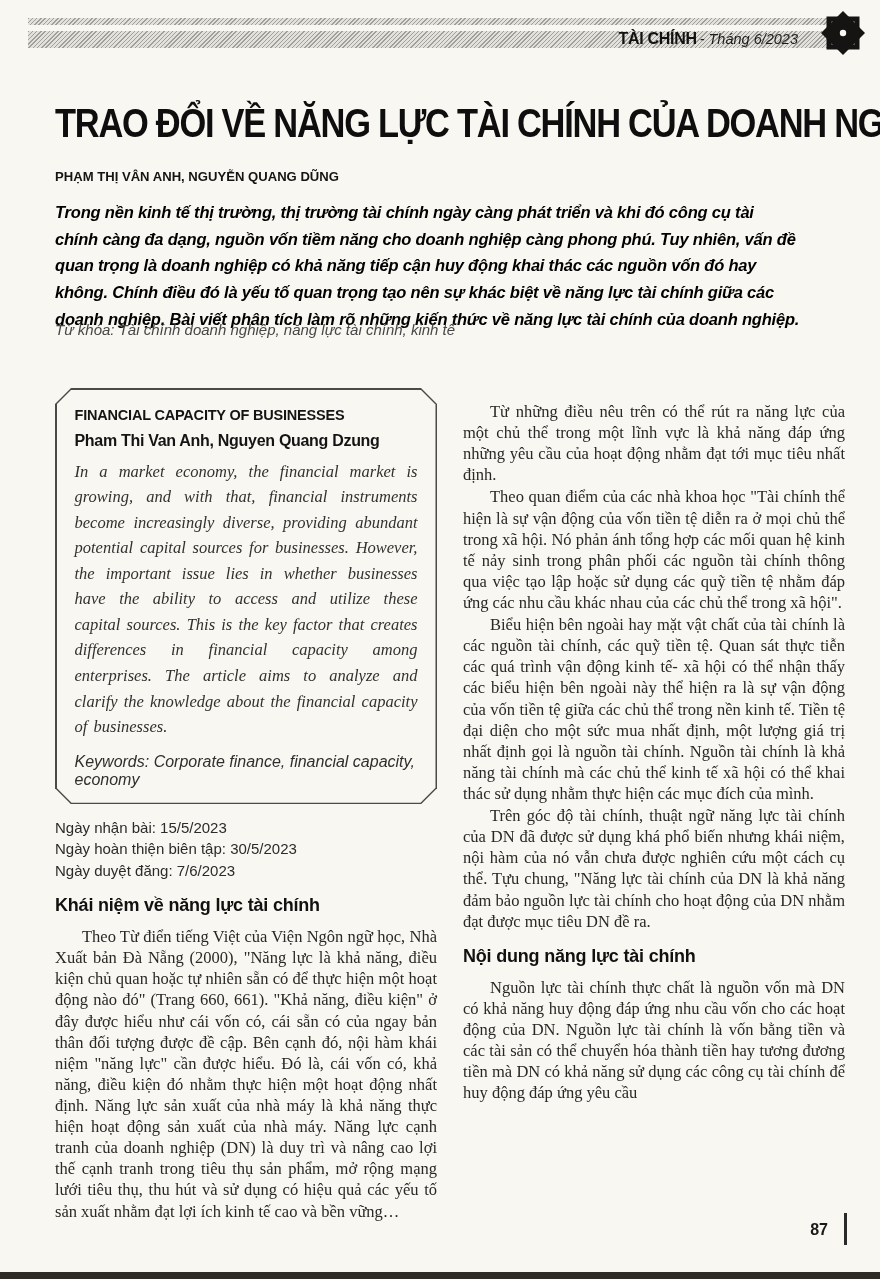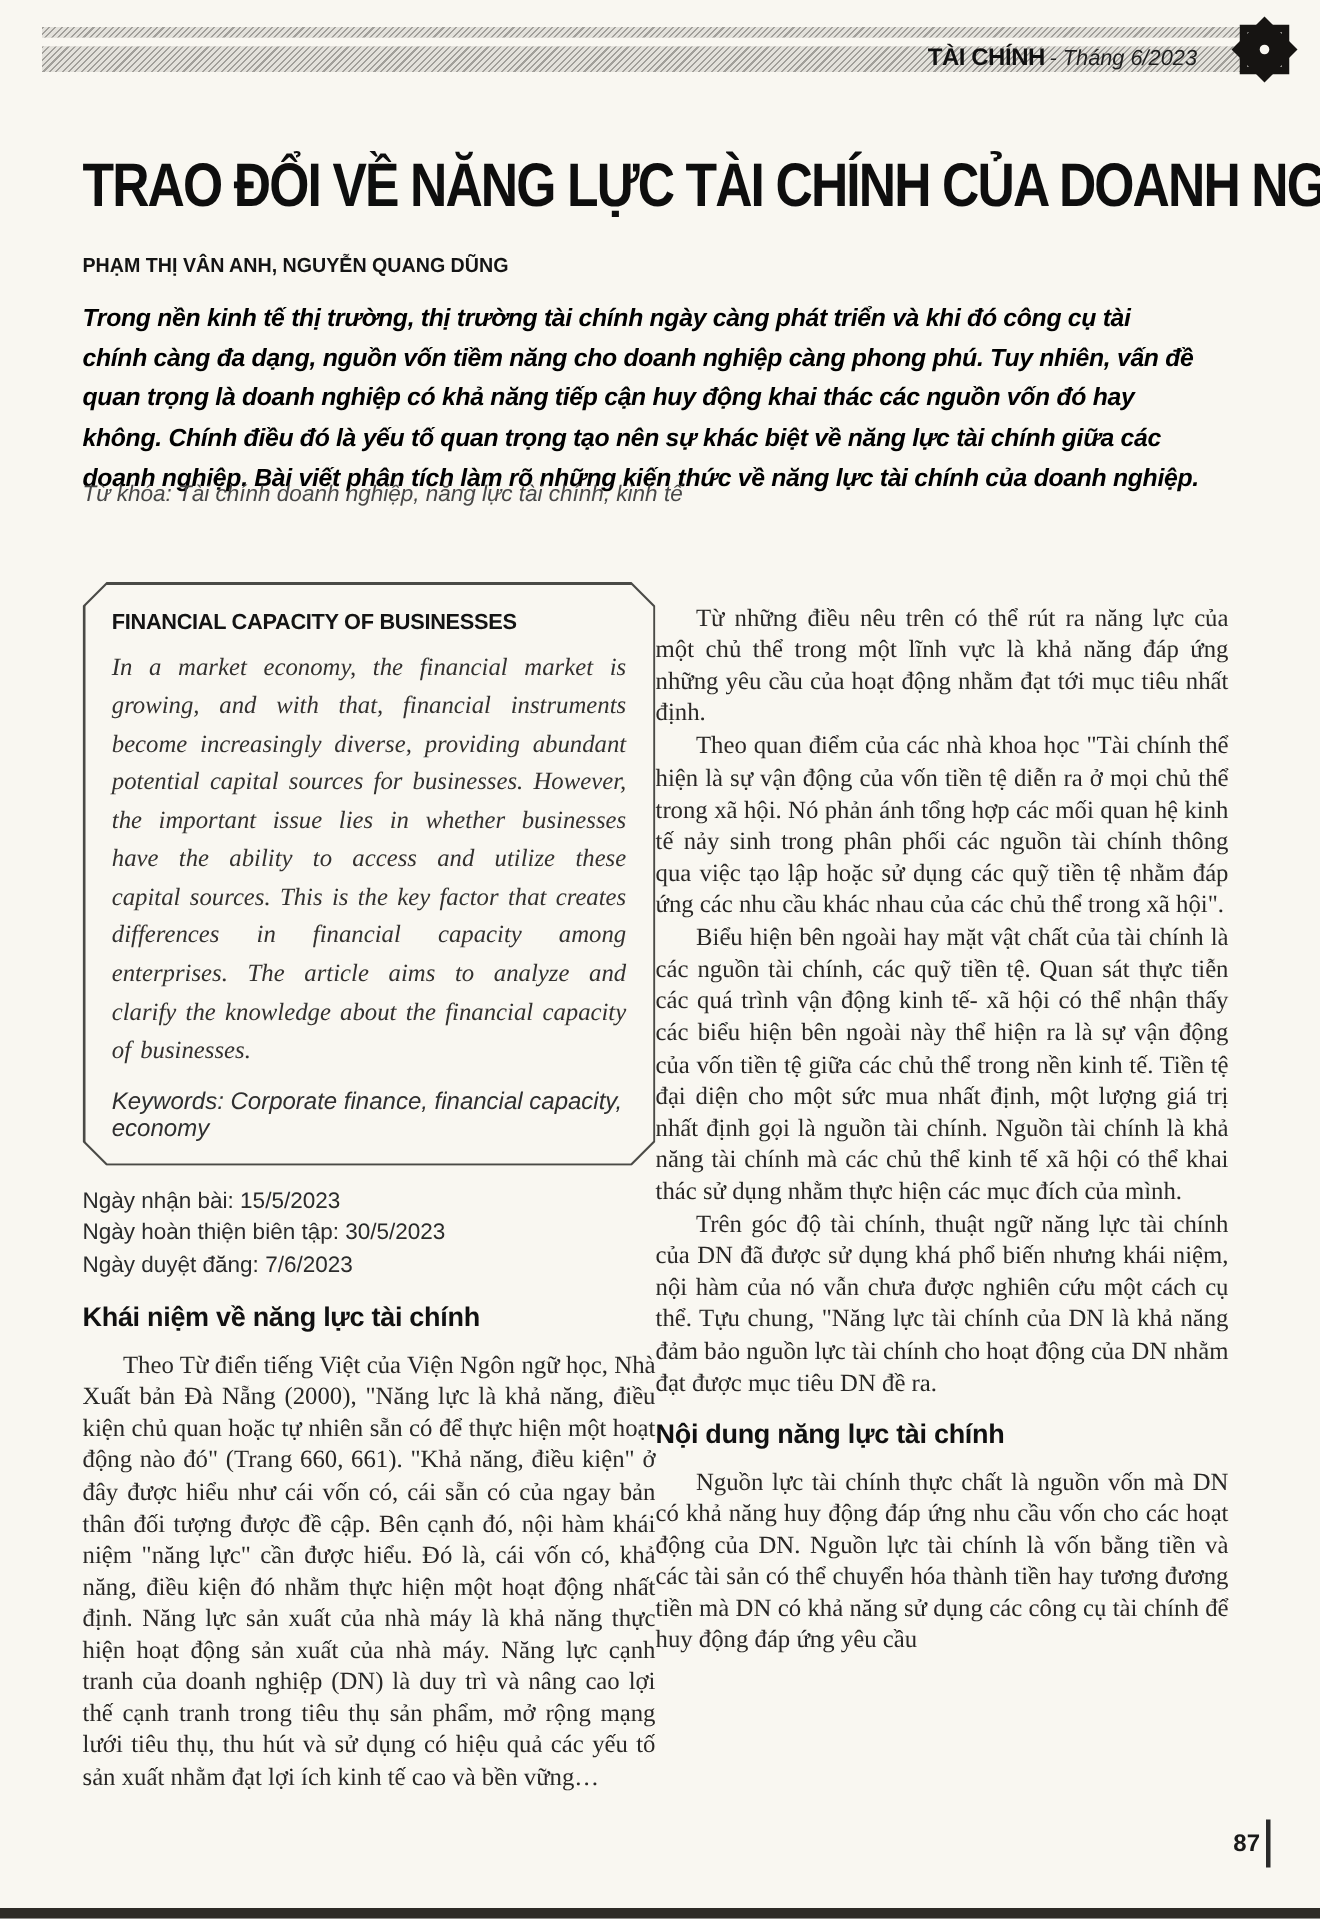--- a/index.html
+++ b/index.html
@@ -40,21 +40,21 @@
     position:absolute;left:55px;top:199px;width:745px;
     font-family:"Liberation Sans",sans-serif;font-weight:bold;font-style:italic;
     font-size:16.5px;line-height:1.62;color:#000000;letter-spacing:-0.2px;
   }
   .keywords-vi{
     position:absolute;left:55px;top:321px;
     font-family:"Liberation Sans",sans-serif;font-style:italic;
     font-size:15px;color:#474747;
   }
   
-  .columns{position:absolute;left:55px;top:388px;width:790px;display:flex;}
+  .columns{position:absolute;left:55px;top:388px;width:790px;display:flex;gap:26px;}
   .col{width:382px;}
   .col-right{padding-top:13px;}
   p.body{
     margin:0;text-align:justify;font-size:16.5px;line-height:1.28;
     text-indent:27px;color:#2a2826;
   }
   p.body + p.body{margin-top:1px;}
   .sec-heading{
     font-family:"Liberation Sans",sans-serif;font-weight:bold;
     font-size:18px;color:#111;margin:14px 0 10px 0;letter-spacing:-0.2px;
@@ -82,21 +82,21 @@
   }
   .box-keywords{
     margin:13px 0 0 0;font-family:"Liberation Sans",sans-serif;font-style:italic;
     font-size:16px;color:#2f2f2f;
   }
   
   .dates{margin-top:13px;font-family:"Liberation Sans",sans-serif;
     font-size:15px;line-height:1.42;color:#2b2b2b;}
   
   .page-num{
-    position:absolute;right:40px;bottom:40px;
+    position:absolute;right:52px;bottom:40px;
     font-family:"Liberation Sans",sans-serif;font-weight:bold;font-size:16px;color:#1a1a1a;
   }
   .page-num-bar{position:absolute;right:33px;bottom:34px;width:3px;height:32px;background:#2a2a2a;}
   .bottom-strip{position:absolute;left:0;right:0;bottom:0;height:7px;background:#2e2b27;}
 </style>
 </head>
 <body>
 
 <div class="page">
 
@@ -116,20 +116,21 @@
   <div class="abstract-vi">Trong nền kinh tế thị trường, thị trường tài chính ngày càng phát triển và khi đó công cụ tài chính càng đa dạng, nguồn vốn tiềm năng cho doanh nghiệp càng phong phú. Tuy nhiên, vấn đề quan trọng là doanh nghiệp có khả năng tiếp cận huy động khai thác các nguồn vốn đó hay không. Chính điều đó là yếu tố quan trọng tạo nên sự khác biệt về năng lực tài chính giữa các doanh nghiệp. Bài viết phân tích làm rõ những kiến thức về năng lực tài chính của doanh nghiệp.</div>
   <div class="keywords-vi">Từ khóa: Tài chính doanh nghiệp, năng lực tài chính, kinh tế</div>
 
   <div class="columns">
 
     <div class="col">
 
       <div class="box-outer">
         <div class="box-inner">
           <div class="box-title">FINANCIAL CAPACITY OF BUSINESSES</div>
+          <div class="box-authors">Pham Thi Van Anh, Nguyen Quang Dzung</div>
           <p class="box-abstract">In a market economy, the financial market is growing, and with that, financial instruments become increasingly diverse, providing abundant potential capital sources for businesses. However, the important issue lies in whether businesses have the ability to access and utilize these capital sources. This is the key factor that creates differences in financial capacity among enterprises. The article aims to analyze and clarify the knowledge about the financial capacity of businesses.</p>
           <p class="box-keywords">Keywords: Corporate finance, financial capacity, economy</p>
         </div>
       </div>
 
       <div class="dates">
         <div>Ngày nhận bài: 15/5/2023</div>
         <div>Ngày hoàn thiện biên tập: 30/5/2023</div>
         <div>Ngày duyệt đăng: 7/6/2023</div>
       </div>

